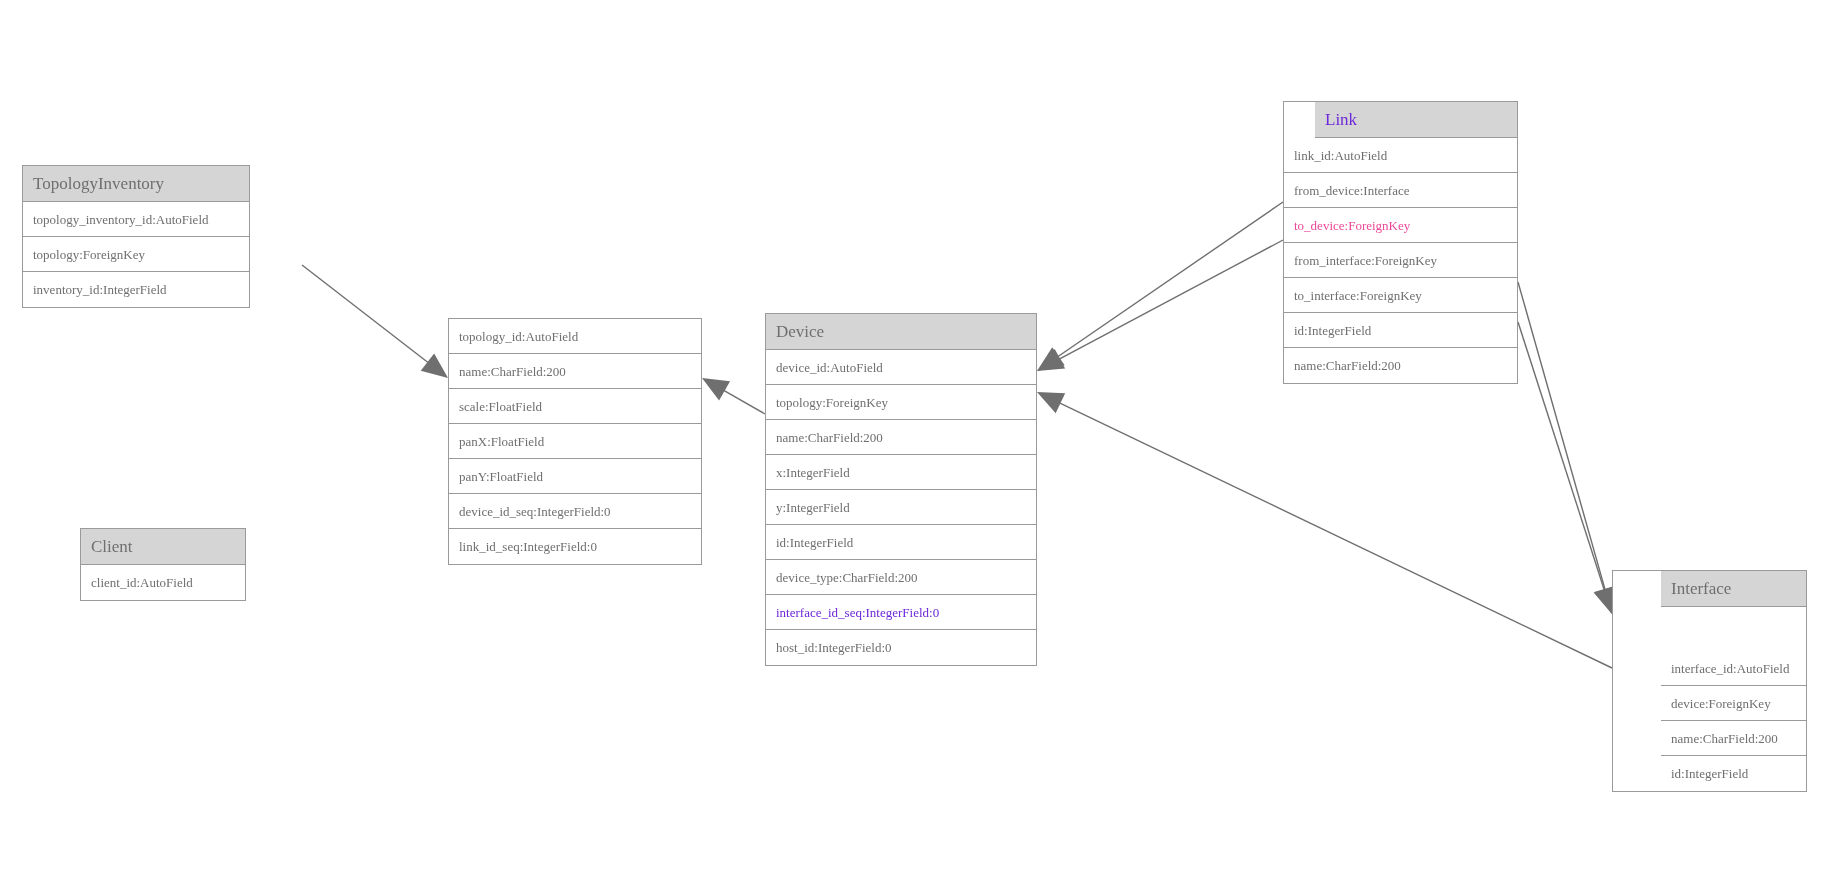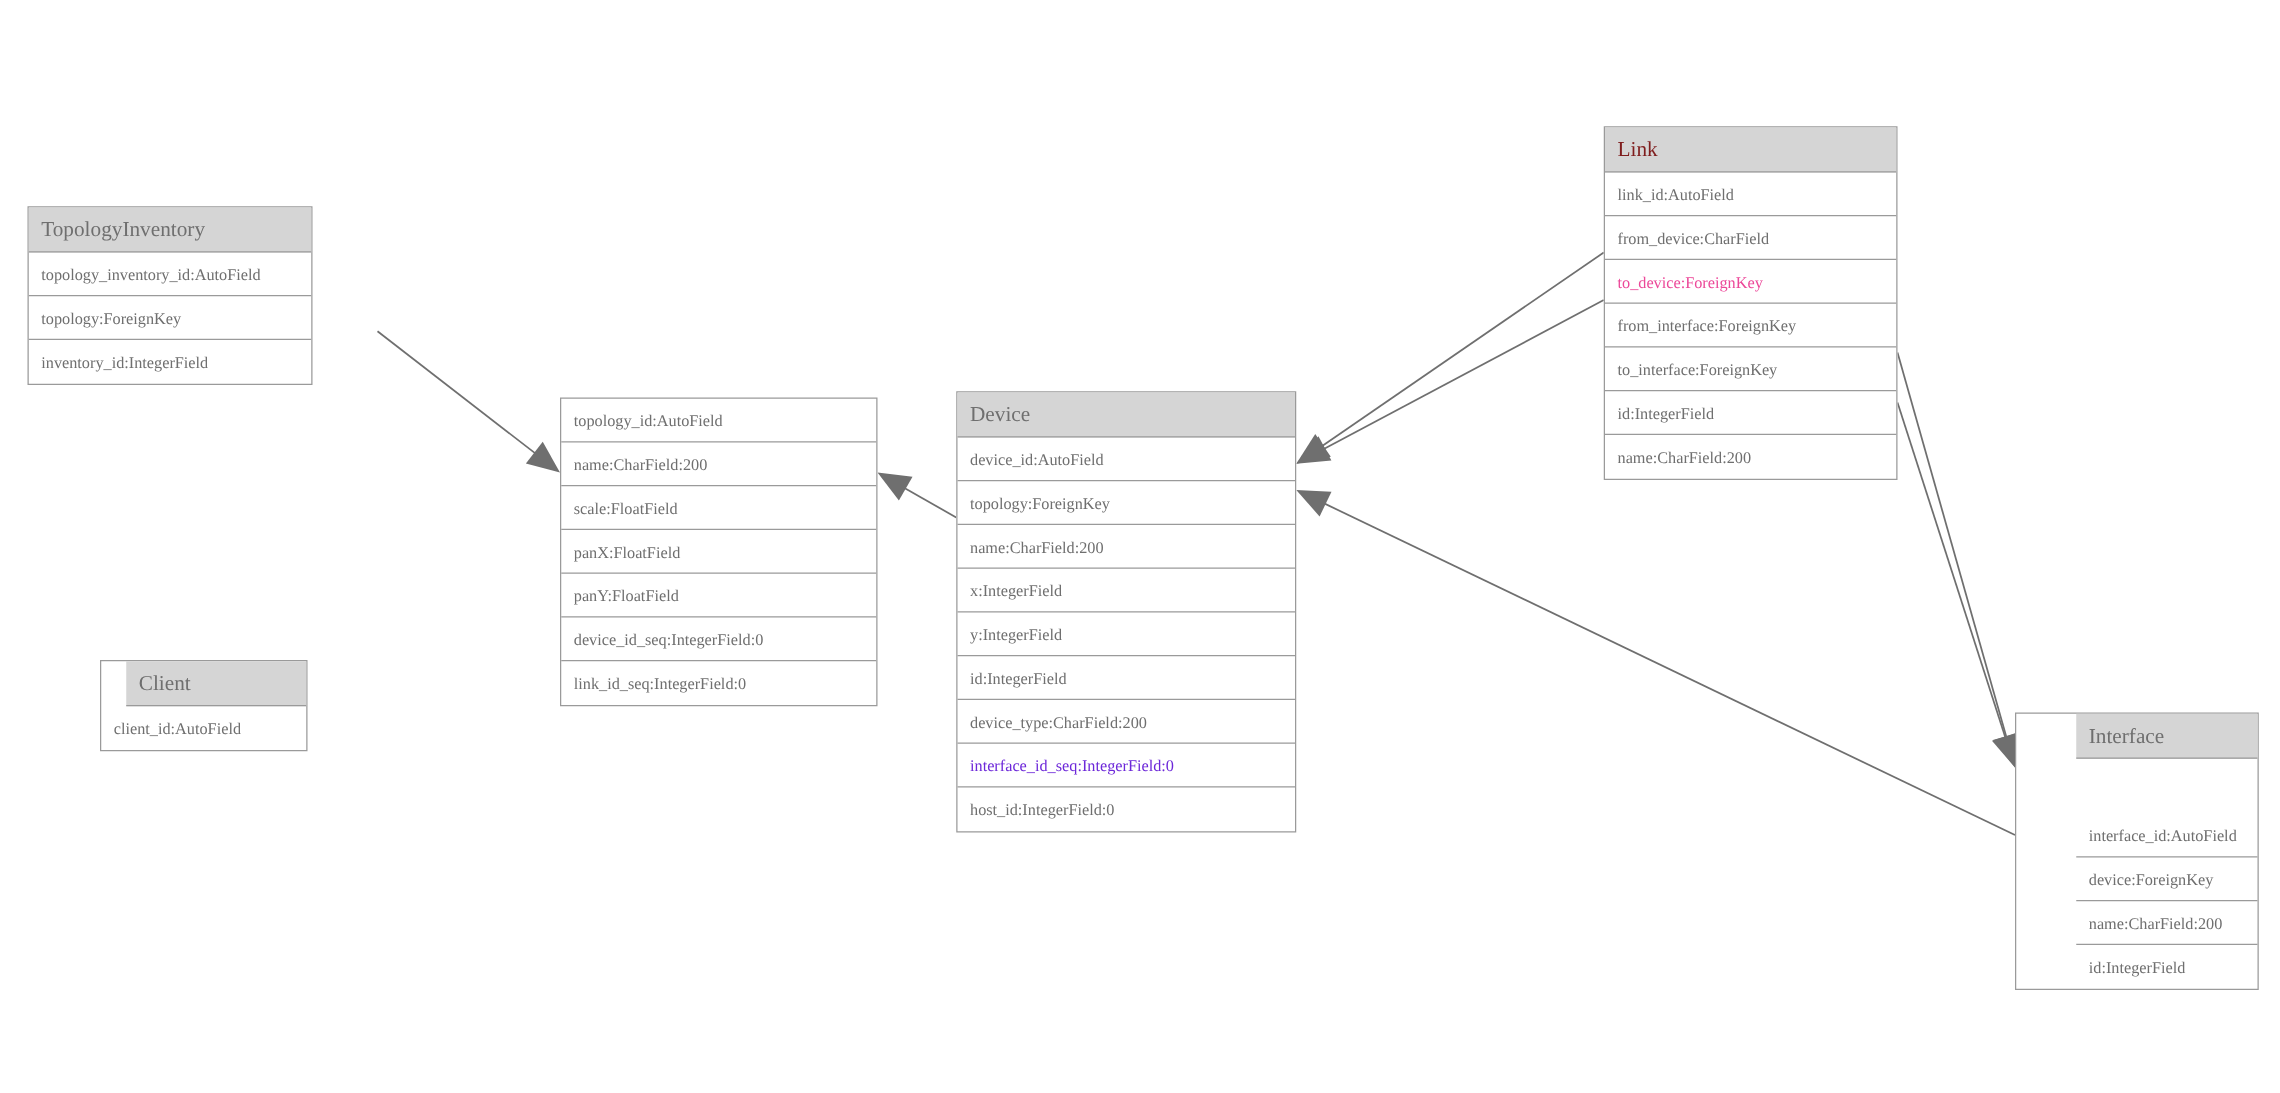--- a/index.html
+++ b/index.html
@@ -123,40 +123,40 @@
           <div class="field-row" style="color: rgb(111, 111, 111); border-bottom-color: rgb(154, 154, 154);">name:CharField:200</div>
           <div class="field-row" style="color: rgb(111, 111, 111); border-bottom-color: rgb(154, 154, 154);">x:IntegerField</div>
           <div class="field-row" style="color: rgb(111, 111, 111); border-bottom-color: rgb(154, 154, 154);">y:IntegerField</div>
           <div class="field-row" style="color: rgb(111, 111, 111); border-bottom-color: rgb(154, 154, 154);">id:IntegerField</div>
           <div class="field-row" style="color: rgb(111, 111, 111); border-bottom-color: rgb(154, 154, 154);">device_type:CharField:200</div>
           <div class="field-row" style="color: #6d28d9; border-bottom-color: rgb(154, 154, 154);">interface_id_seq:IntegerField:0</div>
           <div class="field-row" style="color: rgb(111, 111, 111); border-bottom-color: rgb(154, 154, 154);">host_id:IntegerField:0</div>
         </div>
       </div>
       <div class="entity" style="left: 1283px; top: 101px; width: 235px; border-color: rgb(154, 154, 154);">
-        <div class="entity-header" style="background: rgb(213, 213, 213); color: #7f1d1d; border-bottom-color: rgb(154, 154, 154);">Link</div>
+        <div class="entity-header" style="background: rgb(213, 213, 213); color: #6d28d9; border-bottom-color: rgb(154, 154, 154); margin-left: 31px;">Link</div>
         <div class="entity-fields">
           <div class="field-row" style="color: rgb(111, 111, 111); border-bottom-color: rgb(154, 154, 154);">link_id:AutoField</div>
-          <div class="field-row" style="color: rgb(111, 111, 111); border-bottom-color: rgb(154, 154, 154);">from_device:CharField</div>
+          <div class="field-row" style="color: rgb(111, 111, 111); border-bottom-color: rgb(154, 154, 154);">from_device:Interface</div>
           <div class="field-row" style="color: #ec4899; border-bottom-color: rgb(154, 154, 154);">to_device:ForeignKey</div>
           <div class="field-row" style="color: rgb(111, 111, 111); border-bottom-color: rgb(154, 154, 154);">from_interface:ForeignKey</div>
           <div class="field-row" style="color: rgb(111, 111, 111); border-bottom-color: rgb(154, 154, 154);">to_interface:ForeignKey</div>
           <div class="field-row" style="color: rgb(111, 111, 111); border-bottom-color: rgb(154, 154, 154);">id:IntegerField</div>
           <div class="field-row" style="color: rgb(111, 111, 111); border-bottom-color: rgb(154, 154, 154);">name:CharField:200</div>
         </div>
       </div>
       <div class="entity" style="left: 1612px; top: 570px; width: 195px; border-color: rgb(154, 154, 154); padding-left: 48px;">
         <div class="entity-header" style="background: rgb(213, 213, 213); color: rgb(111, 111, 111); border-bottom-color: rgb(154, 154, 154);">Interface</div>
         <div class="entity-fields">
           <div class="field-row" style="color: rgb(111, 111, 111); border-bottom-color: rgb(154, 154, 154); margin-top: 44px;">interface_id:AutoField</div>
           <div class="field-row" style="color: rgb(111, 111, 111); border-bottom-color: rgb(154, 154, 154);">device:ForeignKey</div>
           <div class="field-row" style="color: rgb(111, 111, 111); border-bottom-color: rgb(154, 154, 154);">name:CharField:200</div>
           <div class="field-row" style="color: rgb(111, 111, 111); border-bottom-color: rgb(154, 154, 154);">id:IntegerField</div>
         </div>
       </div>
       <div class="entity" style="left: 80px; top: 528px; width: 166px; border-color: rgb(154, 154, 154);">
-        <div class="entity-header" style="background: rgb(213, 213, 213); color: rgb(111, 111, 111); border-bottom-color: rgb(154, 154, 154); margin-left: 20px;">Client</div>
+        <div class="entity-header" style="background: rgb(213, 213, 213); color: rgb(111, 111, 111); border-bottom-color: rgb(154, 154, 154);">Client</div>
         <div class="entity-fields">
           <div class="field-row" style="color: rgb(111, 111, 111); border-bottom-color: rgb(154, 154, 154);">client_id:AutoField</div>
         </div>
       </div>
     </div>
 </div>
 
 </body></html>

